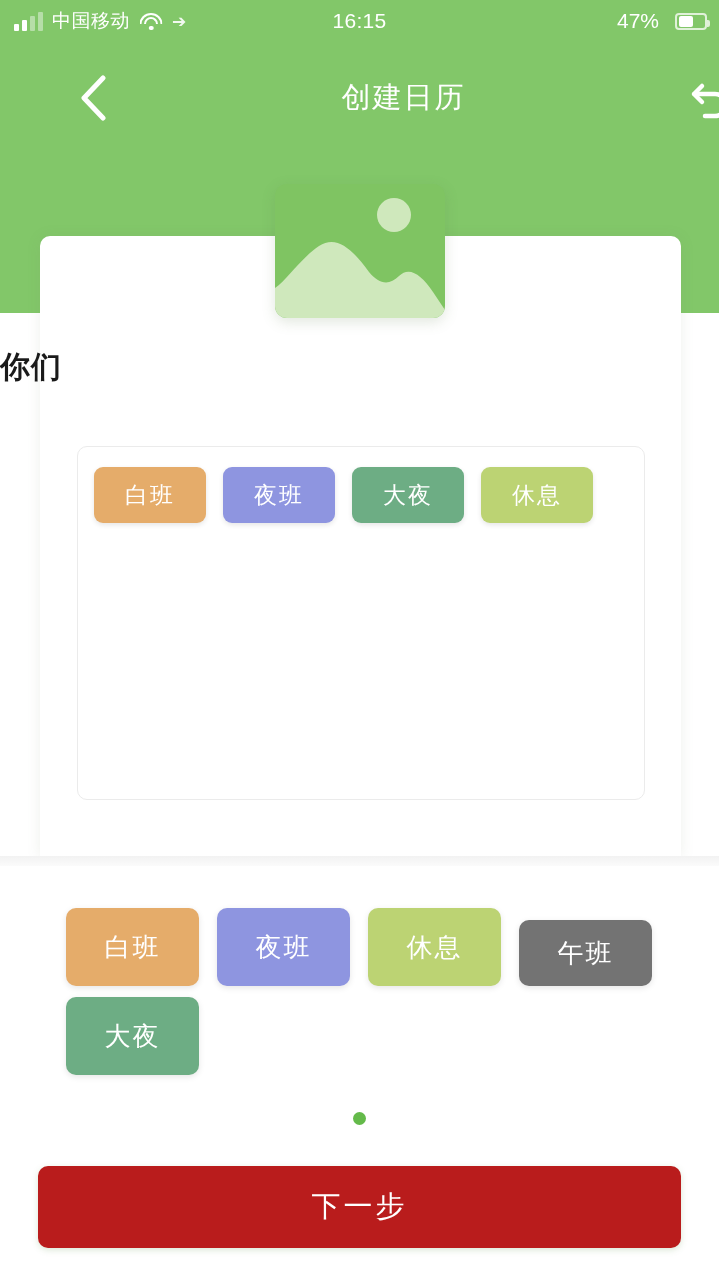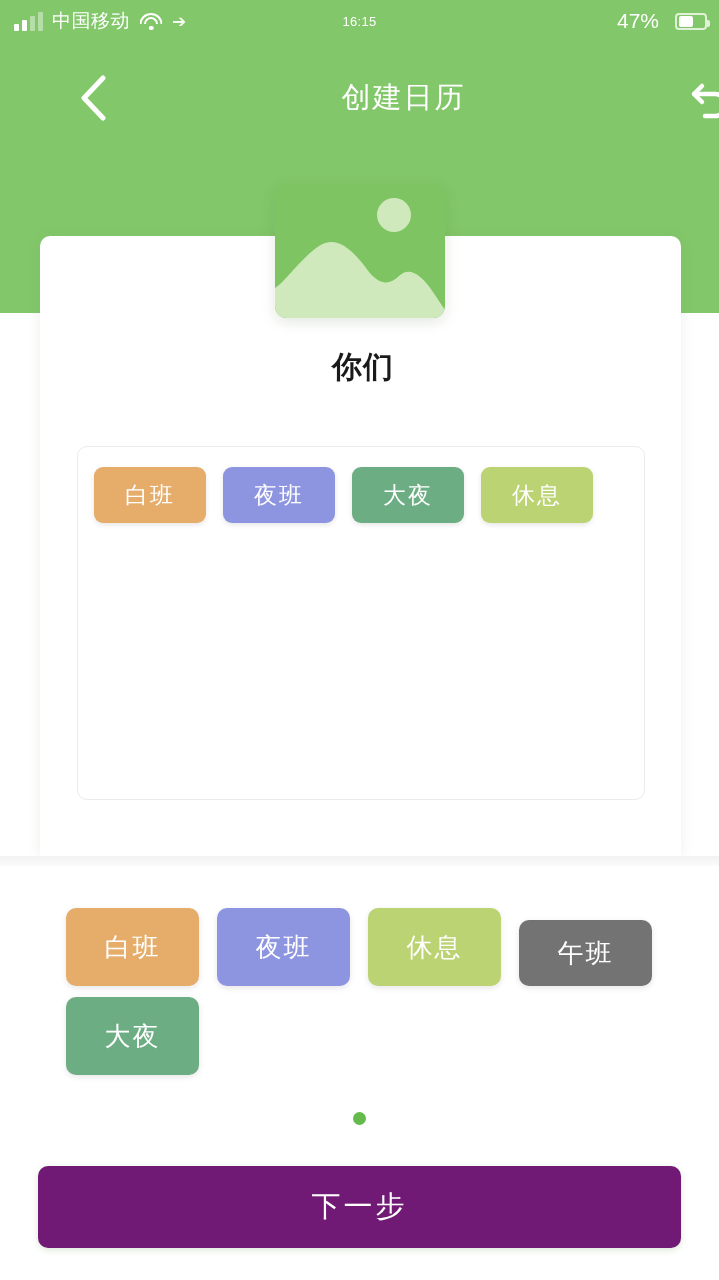--- a/index.html
+++ b/index.html
@@ -50,21 +50,21 @@
   .wifi-icon span.w2 { width:14px; height:7px; top:5px; }
   .wifi-icon .dot {
     position:absolute; left:50%; bottom:0; transform:translateX(-50%);
     width:4.5px; height:4.5px; background:#ffffff; border-radius:50%;
     border:none;
   }
   .loc-icon { font-size:17px; opacity:.9; }
   .sb-time {
     position:absolute; left:0; top:0; width:719px; height:42px;
     display:flex; align-items:center; justify-content:center;
-    font-size:13px; letter-spacing:.3px;
+    font-size:21px; letter-spacing:.3px;
   }
   .sb-right {
     position:absolute; right:12px; top:0; height:42px;
     display:flex; align-items:center; gap:16px;
   }
   .batt-pct { font-size:21px; }
   .batt {
     position:relative; width:32px; height:17px;
     border:2px solid rgba(255,255,255,.75); border-radius:4px;
     display:flex; align-items:center;
@@ -127,24 +127,23 @@
     width:34px; height:34px; border-radius:50%;
     background:#cfe8bc;
   }
   .cover .hill {
     position:absolute; left:0; bottom:0; width:100%; height:100%;
   }
 
   
   .card-title {
     position:absolute; left:0; top:347px; width:719px;
-    text-align:center;
+    text-align:left;
     font-size:30px; font-weight:bold; color:#1a1a1a;
     letter-spacing:1px;
-    padding-left:7px;
   }
 
   
   .shift-box {
     position:absolute; left:77px; top:446px;
     width:568px; height:354px;
     border:1.5px solid #ebebeb;
     border-radius:10px;
     background:#ffffff;
     padding:20px 16px;
@@ -201,21 +200,21 @@
   .pager .dot {
     width:13px; height:13px; border-radius:50%;
     background:#64ba4a;
     cursor:pointer;
   }
 
   
   .next-btn {
     position:absolute; left:38px; top:1166px;
     width:643px; height:82px;
-    background:#701a75;
+    background:#b91c1c;
     border-radius:10px;
     display:flex; align-items:center; justify-content:center;
     color:#ffffff; font-size:29px; letter-spacing:3px;
     cursor:pointer;
     box-shadow:0 2px 6px rgba(110,160,90,.25);
   }
 </style>
 </head>
 <body>
 

